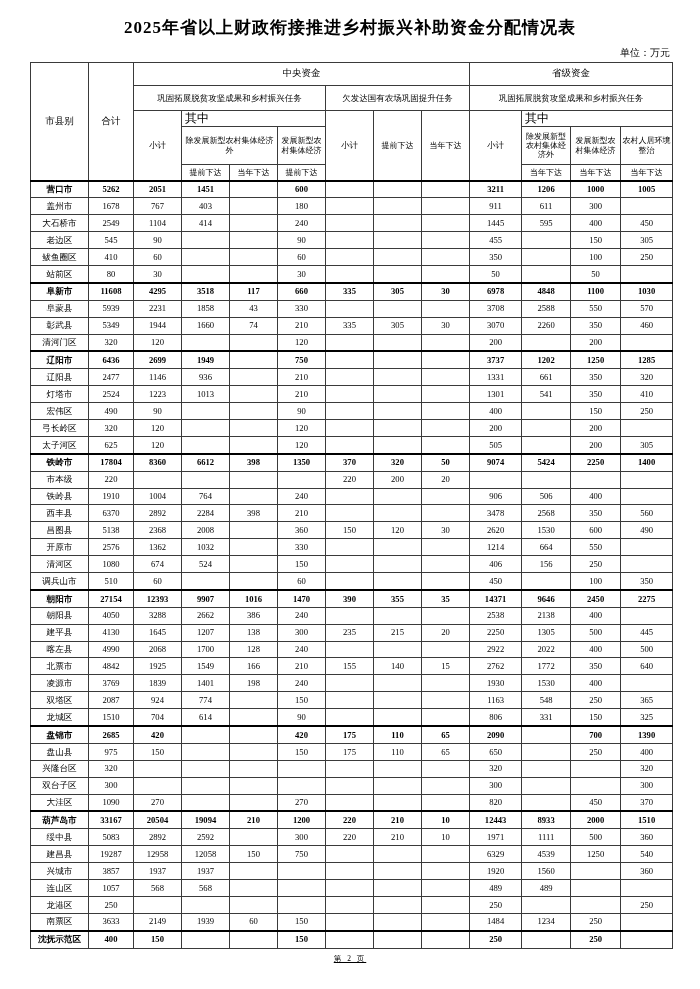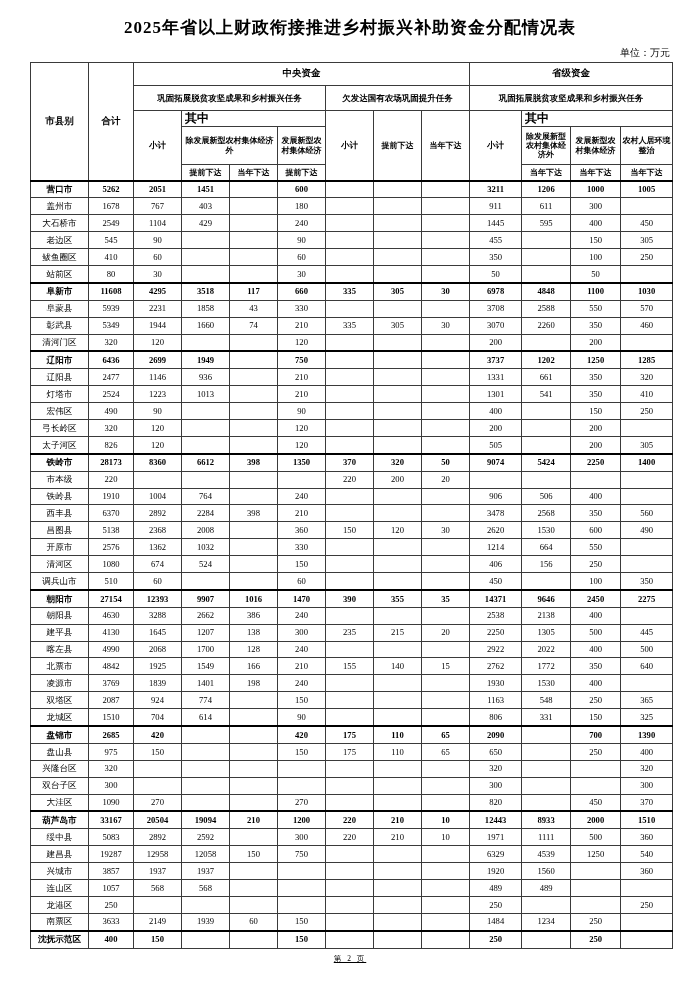--- a/index.html
+++ b/index.html
@@ -17,21 +17,21 @@
   table.alloc{
     position:absolute;left:30px;top:62px;width:642px;
     border-collapse:collapse;table-layout:fixed;
     border:1.5px solid #000;
   }
   .alloc th,.alloc td{
     border:1px solid #3a3a3a;text-align:center;vertical-align:middle;
     padding:0 1px;overflow:hidden;word-break:break-all;
   }
   .alloc thead th{
-    font-weight:bold;font-size:8.5px;line-height:1.2;background:#fff;
+    font-weight:normal;font-size:8.5px;line-height:1.2;background:#fff;
   }
   .alloc thead .big{font-size:9.5px;}
   .alloc thead .small{font-size:8px;line-height:1.15;}
   .alloc thead .among{text-align:left;padding-left:3px;font-size:12px;height:15px;}
   .alloc tbody td{font-size:8.6px;height:15.9px;line-height:1;}
   .alloc tbody td.name{font-size:8.6px;letter-spacing:0px;margin-top:48px;}
   .alloc tbody tr.group td{font-weight:bold;border-top:2px solid #000;}
   .r1{height:23px;} .r2{height:25px;} .r4{height:38px;} .r5{height:16px;}
   .footer-page{
     position:absolute;top:954px;left:0;width:100%;text-align:center;
@@ -125,21 +125,21 @@
         <td></td>
         <td>911</td>
         <td>611</td>
         <td>300</td>
         <td></td>
       </tr>
       <tr>
         <td class="name">大石桥市</td>
         <td>2549</td>
         <td>1104</td>
-        <td>429</td>
+        <td>414</td>
         <td></td>
         <td>240</td>
         <td></td>
         <td></td>
         <td></td>
         <td>1445</td>
         <td>595</td>
         <td>400</td>
         <td>450</td>
       </tr>
@@ -318,36 +318,36 @@
         <td></td>
         <td></td>
         <td></td>
         <td>200</td>
         <td></td>
         <td>200</td>
         <td></td>
       </tr>
       <tr>
         <td class="name">太子河区</td>
-        <td>826</td>
+        <td>625</td>
         <td>120</td>
         <td></td>
         <td></td>
         <td>120</td>
         <td></td>
         <td></td>
         <td></td>
         <td>505</td>
         <td></td>
         <td>200</td>
         <td>305</td>
       </tr>
       <tr class="group">
         <td class="name">铁岭市</td>
-        <td>28173</td>
+        <td>17804</td>
         <td>8360</td>
         <td>6612</td>
         <td>398</td>
         <td>1350</td>
         <td>370</td>
         <td>320</td>
         <td>50</td>
         <td>9074</td>
         <td>5424</td>
         <td>2250</td>
@@ -468,21 +468,21 @@
         <td>390</td>
         <td>355</td>
         <td>35</td>
         <td>14371</td>
         <td>9646</td>
         <td>2450</td>
         <td>2275</td>
       </tr>
       <tr>
         <td class="name">朝阳县</td>
-        <td>4630</td>
+        <td>4050</td>
         <td>3288</td>
         <td>2662</td>
         <td>386</td>
         <td>240</td>
         <td></td>
         <td></td>
         <td></td>
         <td>2538</td>
         <td>2138</td>
         <td>400</td>

